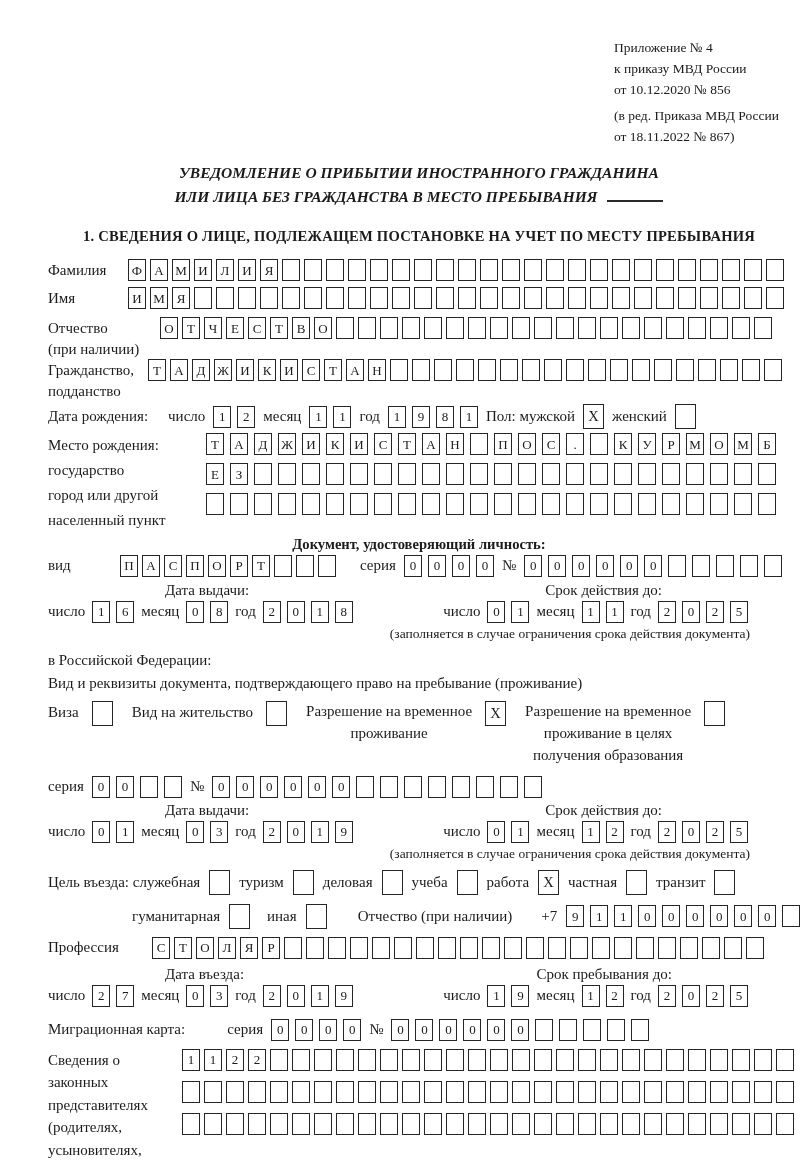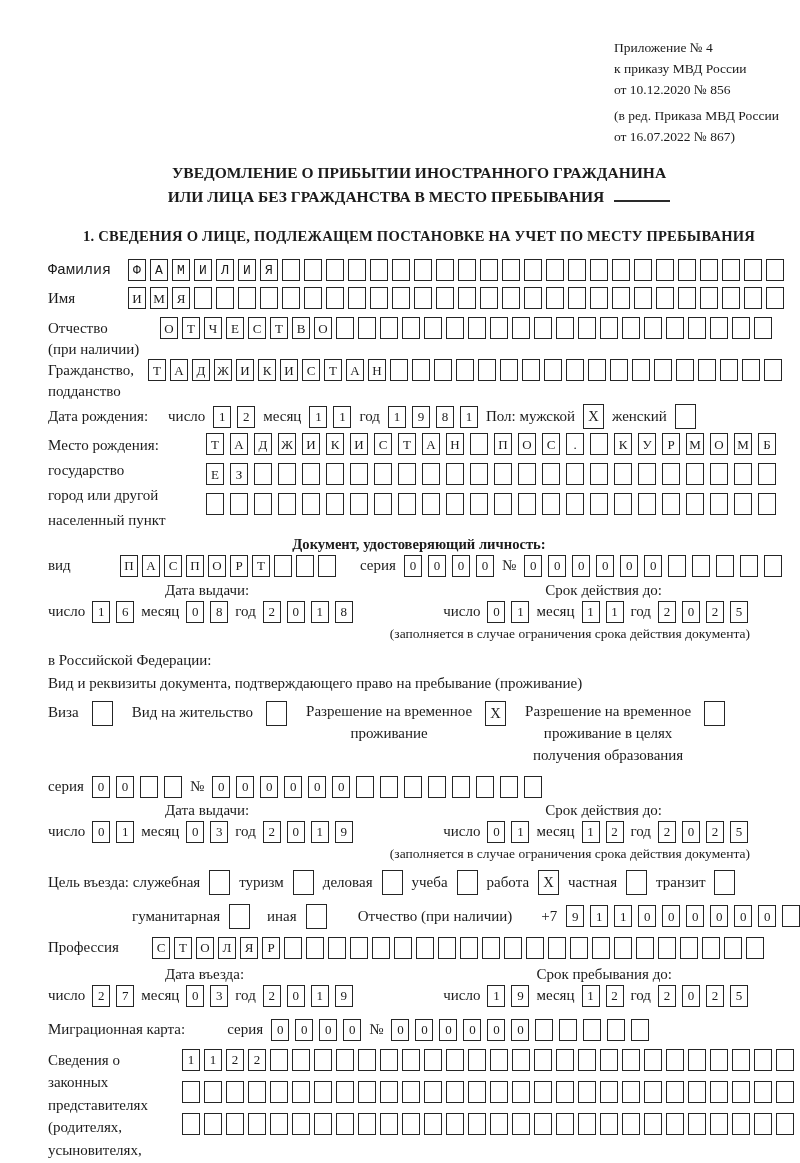--- a/index.html
+++ b/index.html
@@ -5,21 +5,21 @@
   html,body{margin:0;padding:0;background:#fff;}
   .page{
     width:800px;height:1163px;box-sizing:border-box;position:relative;
     background:#fff;color:#1b1b1b;overflow:hidden;
     font-family:"Liberation Serif","DejaVu Serif",serif;
     padding:38px 10px 0 48px;
   }
   .ref{margin-left:566px;font-size:13.5px;line-height:1.55;white-space:nowrap;}
   .ref .gap{margin-top:5px;}
   .forma{font-weight:bold;font-size:15.5px;text-align:right;padding-right:36px;margin-top:6px;}
-  .title{text-align:center;font-weight:bold;font-size:15.5px;line-height:1.6;margin-top:13px;}
+  .title{text-align:center;font-weight:bold;font-size:15.5px;line-height:1.6;margin-top:13px;font-style:italic;}
   .blank-line{display:inline-block;width:56px;height:13px;border-bottom:2.5px solid #2a2a2a;margin-left:10px;}
   .section-h{font-weight:bold;font-size:14.6px;text-align:center;margin-top:18px;letter-spacing:.2px;}
   .row{display:flex;align-items:center;margin-top:6px;}
   .lbl{font-size:15px;white-space:nowrap;flex:none;}
   .w80{width:80px;} .w112{width:112px;} .w100{width:100px;} .w64{width:64px;}
   .cells{display:flex;gap:4px;flex:none;}
   .g6{gap:6px;}
   .cell{
     width:18px;height:22px;box-sizing:border-box;border:1.6px solid #252525;flex:none;
     display:flex;align-items:center;justify-content:center;
@@ -42,33 +42,33 @@
   .dgroup .lbl{font-size:15px;}
   .dright{margin-left:auto;margin-right:42px;}
   .note-r{font-size:13.5px;text-align:right;padding-right:40px;margin-top:3px;}
   .para{font-size:15px;margin-top:7px;line-height:1.55;}
   .visa-row{display:flex;align-items:flex-start;gap:13px;margin-top:6px;}
   .visa-row .lbl{padding-top:3px;}
   .stack{display:flex;flex-direction:column;align-items:center;font-size:15px;line-height:1.45;flex:none;text-align:center;justify-content:center;}
   .purpose-row{display:flex;align-items:center;gap:9px;margin-top:8px;}
   .rep-labels{width:134px;flex:none;font-size:15px;line-height:1.5;}
   .rep-grids .cells{margin-bottom:10px;}
-  .mt8{margin-top:8px;} .mt12{margin-top:12px;} .mt14{margin-top:14px;font-family:Liberation Mono, monospace;}
+  .mt8{margin-top:8px;} .mt12{margin-top:12px;} .mt14{margin-top:14px;}
 </style>
 </head>
 <body>
 
 <div class="page">
 
   <div class="ref">
     <div>Приложение № 4</div>
     <div>к приказу МВД России</div>
     <div>от 10.12.2020 № 856</div>
     <div class="gap">(в ред. Приказа МВД России</div>
-    <div>от 16.07.2022 № 867)</div>
+    <div>от 18.11.2022 № 867)</div>
   </div>
 
 
   <div class="title">
     <div>УВЕДОМЛЕНИЕ О ПРИБЫТИИ ИНОСТРАННОГО ГРАЖДАНИНА</div>
     <div>
       <span>ИЛИ ЛИЦА БЕЗ ГРАЖДАНСТВА В МЕСТО ПРЕБЫВАНИЯ</span><span class="blank-line"></span>
     </div>
   </div>
 

